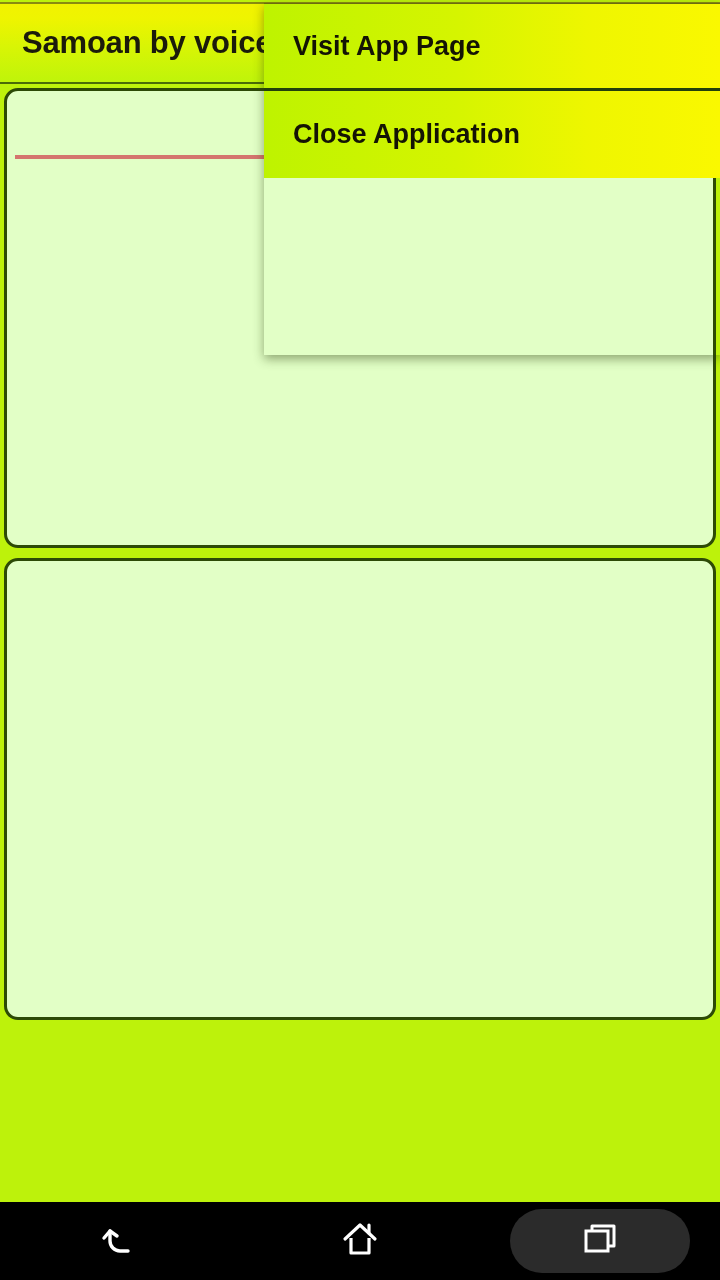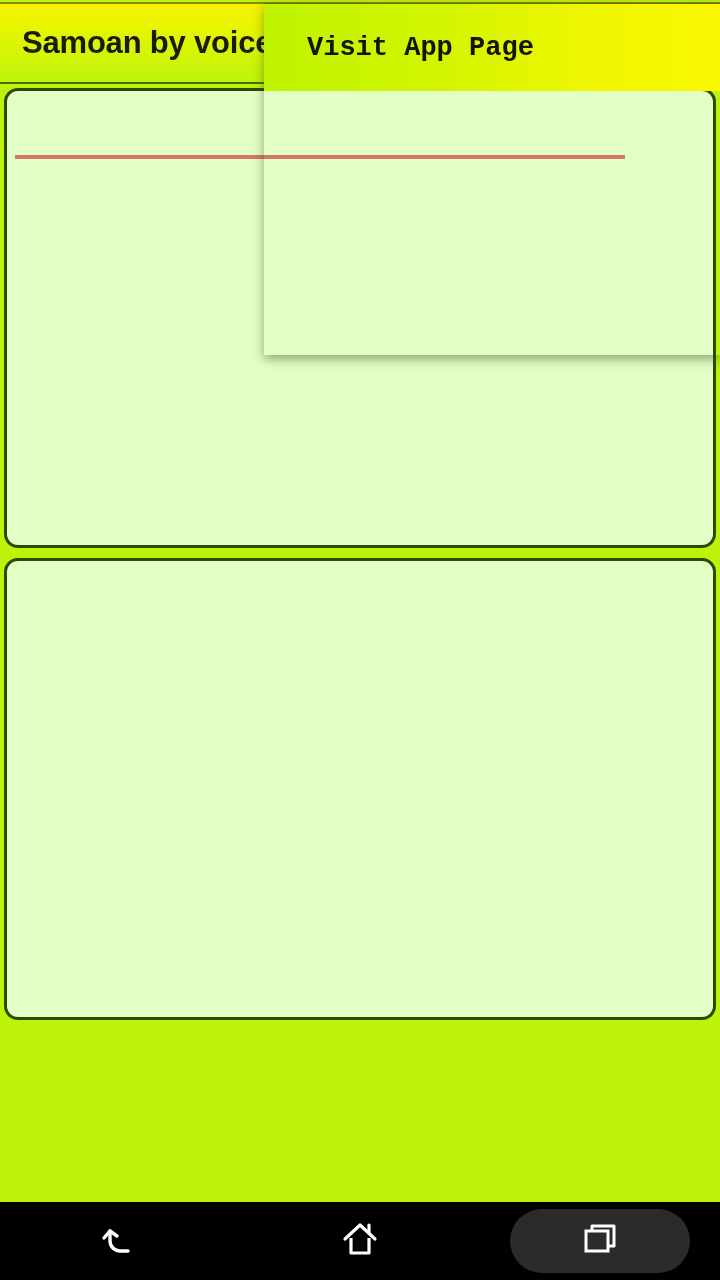--- a/index.html
+++ b/index.html
@@ -91,23 +91,23 @@
   .menu-item{
     position:relative;
     height:87px;
     background:linear-gradient(to right,#BEF300 0%,#D5F500 42%,#EFF600 72%,#FAF800 100%);
     display:flex; align-items:center;
     border-bottom:3px solid #22400a;
     cursor:pointer;
   }
   .menu-item:last-child{ border-bottom:none; }
   .menu-label{
-    font-family:Liberation Mono, monospace;
+    font-family:Liberation Sans, sans-serif;
     font-weight:bold; font-size:27px; color:#141404;
-    padding-left:43px;
+    padding-left:29px;
   }
 
   
   #nav-bar{
     position:absolute; left:0; bottom:0; width:720px; height:78px;
     background:#000;
     display:flex; align-items:center; justify-content:space-around;
     z-index:60;
   }
   .nav-btn{
@@ -181,20 +181,23 @@
 <div id="bottom-panel" class="panel">
 
   <div id="result-text"></div>
 
 </div>
 
 <div id="overflow-menu">
   <div class="menu-item">
     <span class="menu-label">Visit App Page</span>
   </div>
+  <div class="menu-item">
+    <span class="menu-label">Close Application</span>
+  </div>
 </div>
 
 <div id="nav-bar">
 
   <div class="nav-btn">
     <span>
       <svg width="44" height="44" viewBox="0 0 44 44">
         <path d="M12 14 v10 a10 10 0 0 0 10 10 h8" fill="none" stroke="#ffffff" stroke-width="3.4" stroke-linecap="round"></path>
         <path d="M12 14 l-6 7 M12 14 l7 5" fill="none" stroke="#ffffff" stroke-width="3.4" stroke-linecap="round"></path>
       </svg>

